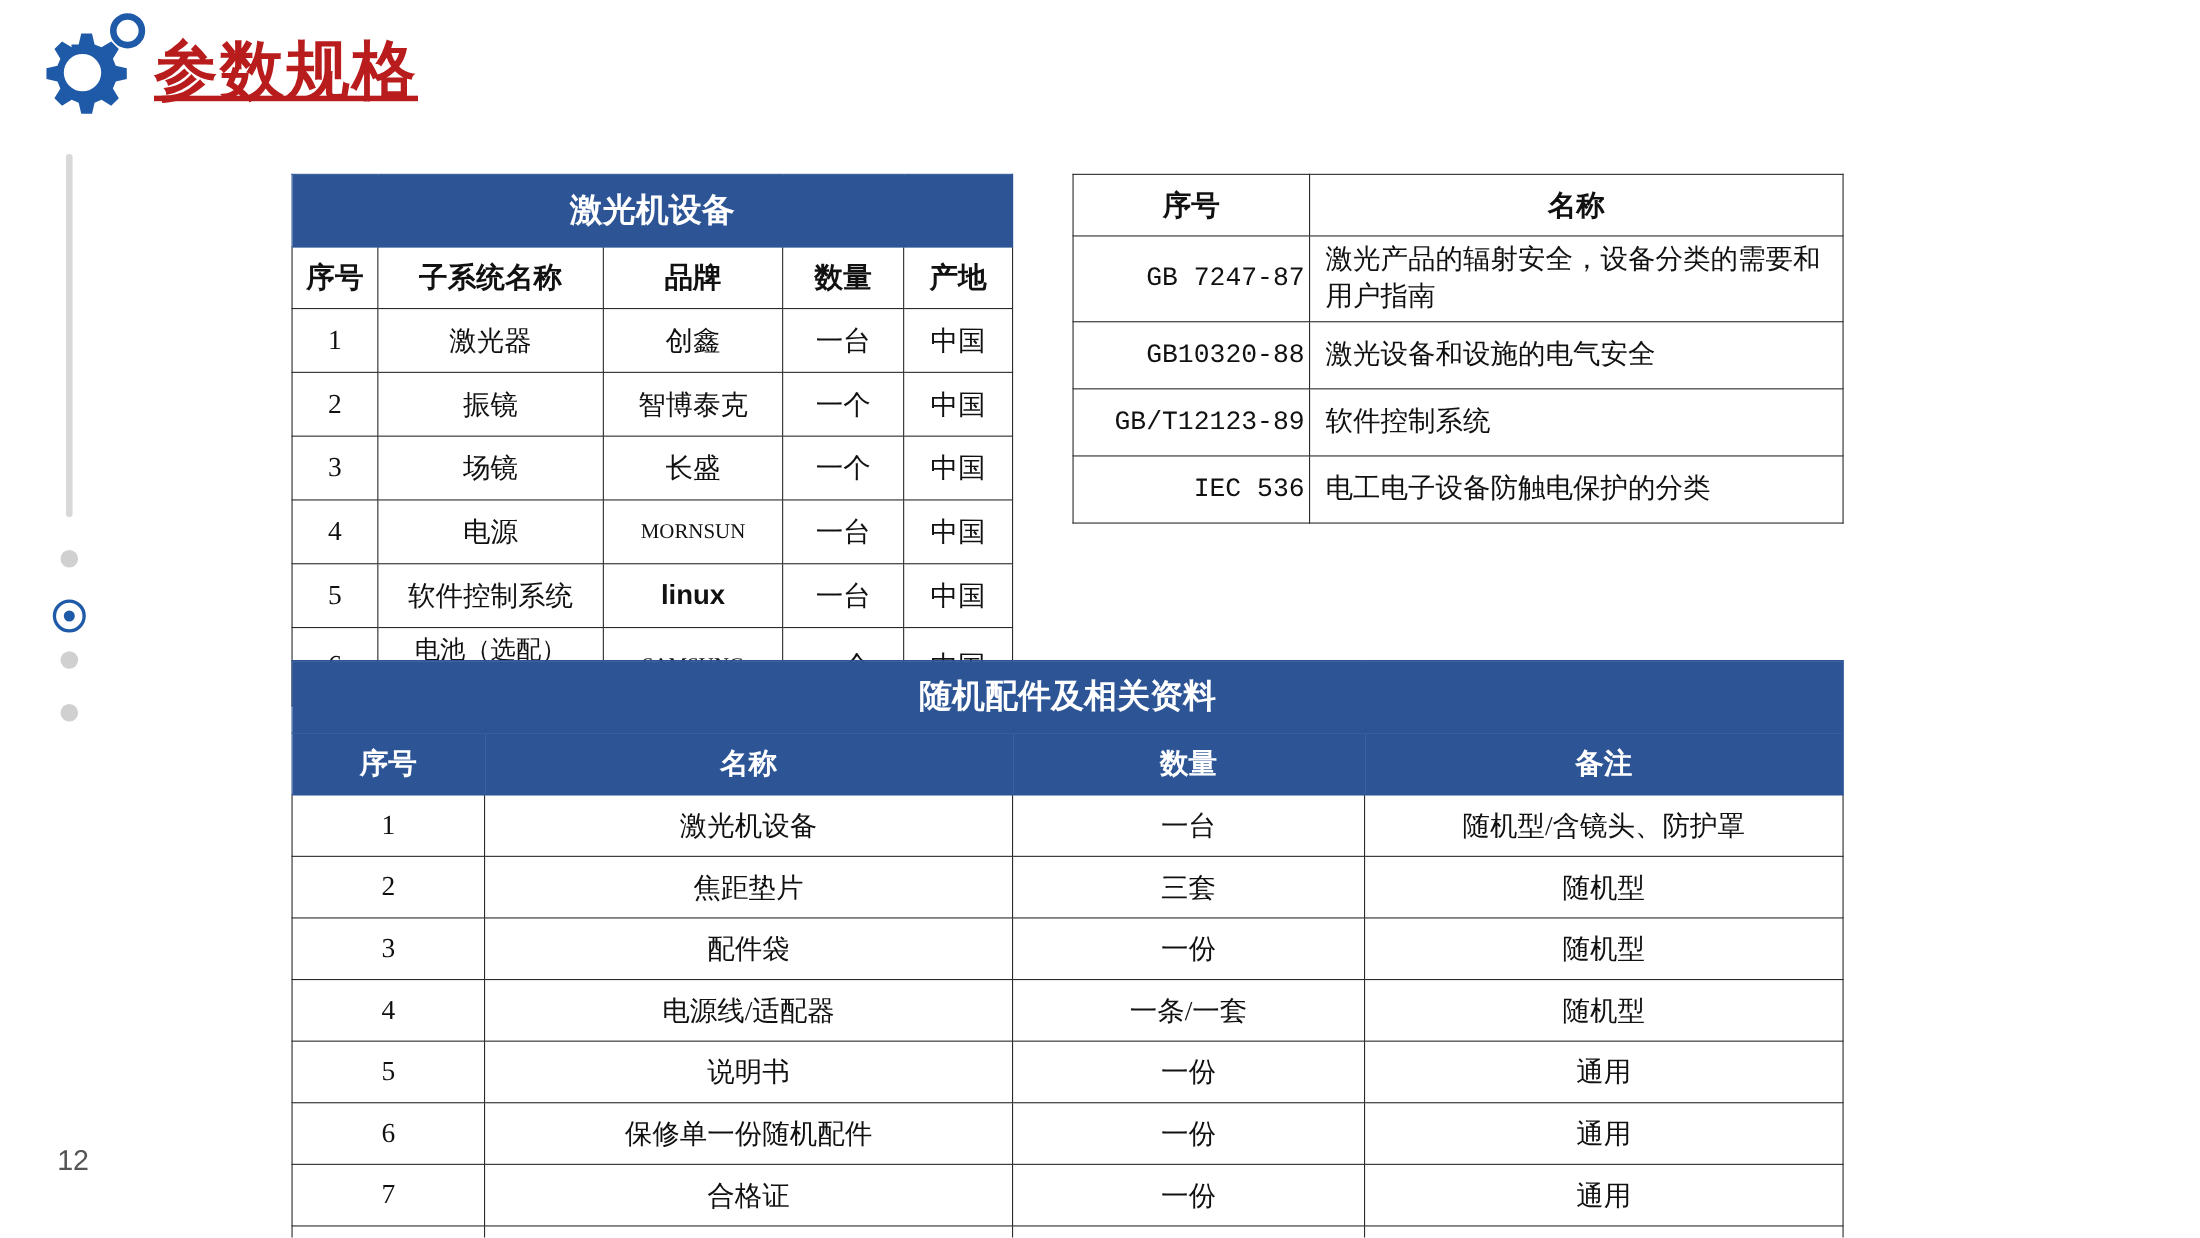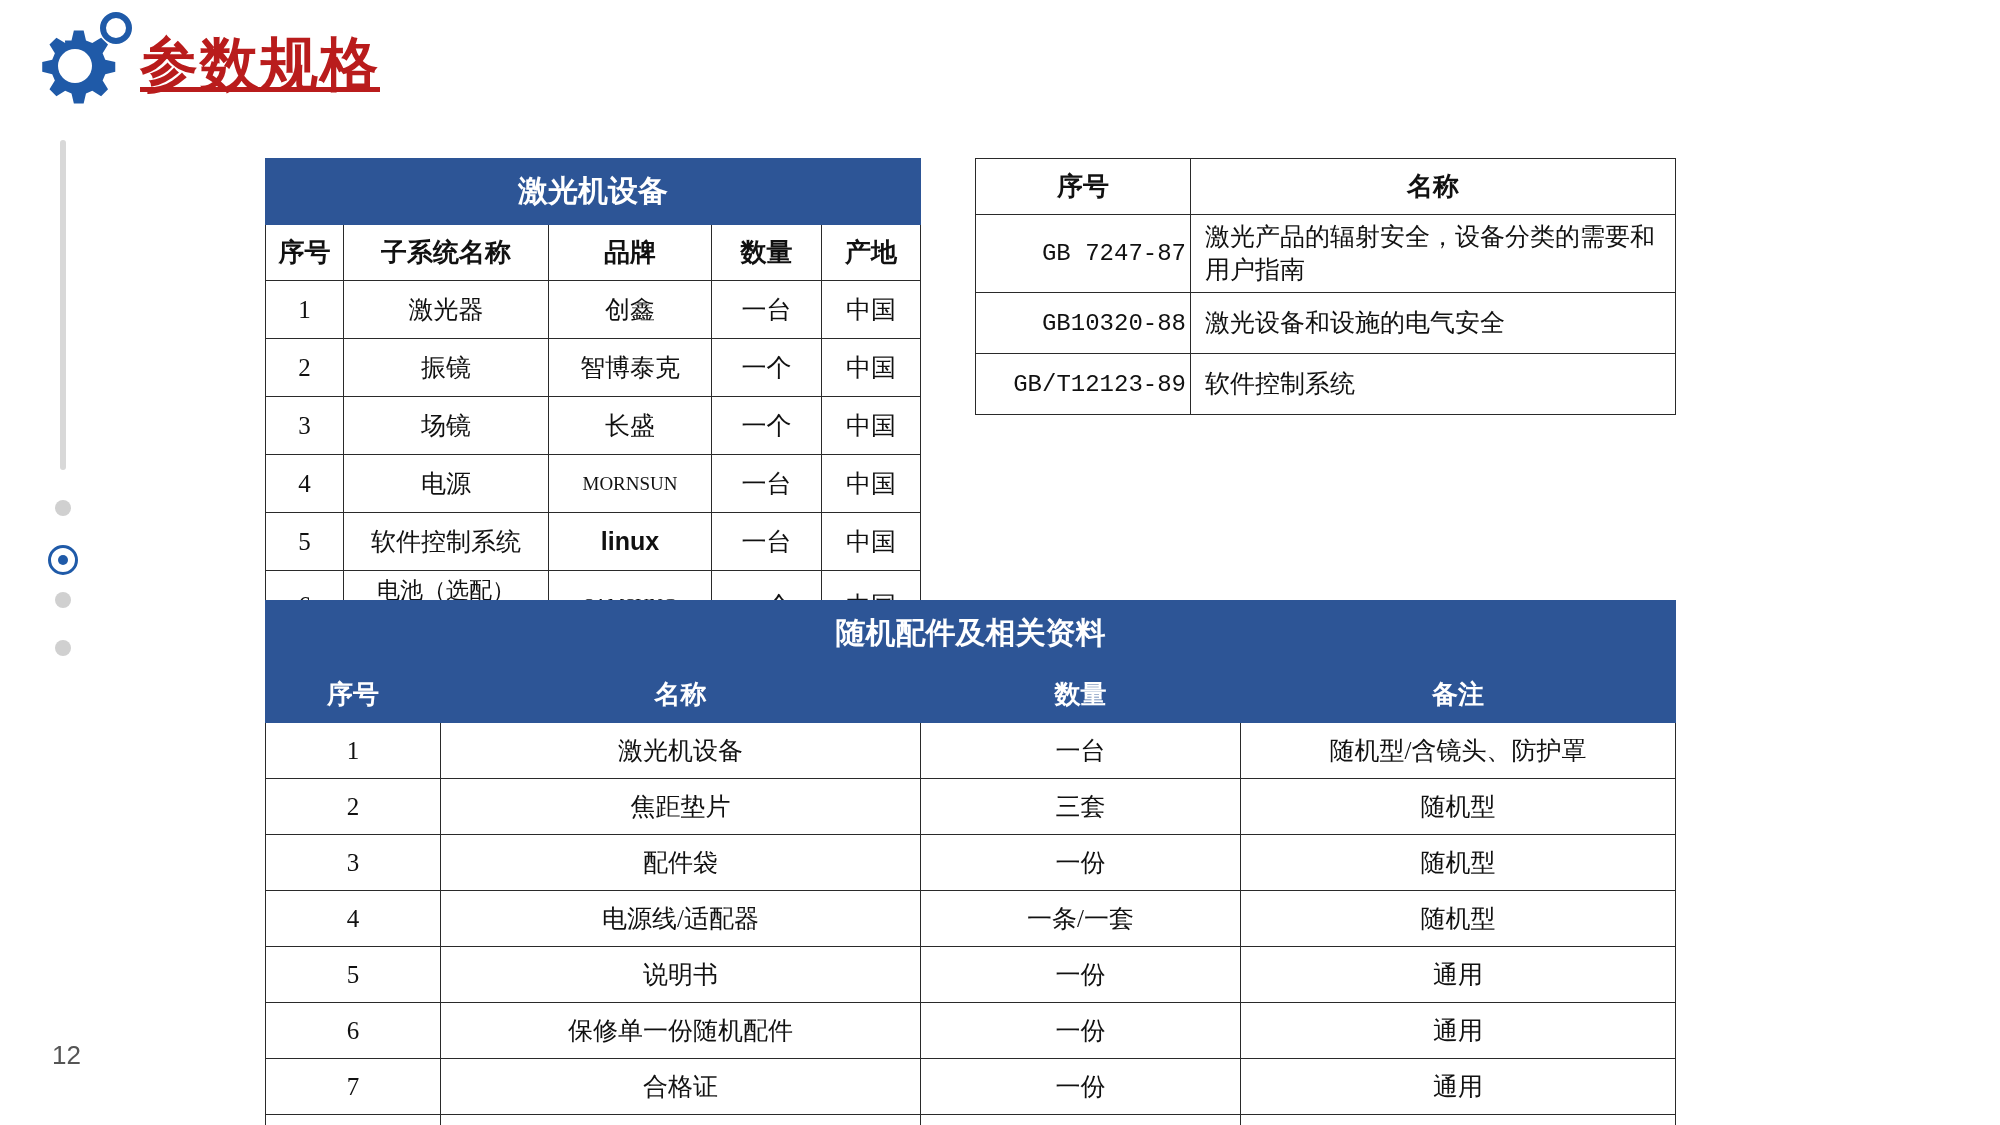--- a/index.html
+++ b/index.html
@@ -305,20 +305,24 @@
     <td class="desc">激光产品的辐射安全，设备分类的需要和用户指南</td>
   </tr>
   <tr>
     <td class="code">GB10320-88</td>
     <td class="desc">激光设备和设施的电气安全</td>
   </tr>
   <tr>
     <td class="code">GB/T12123-89</td>
     <td class="desc">软件控制系统</td>
   </tr>
+  <tr>
+    <td class="code">IEC 536</td>
+    <td class="desc">电工电子设备防触电保护的分类</td>
+  </tr>
 </tbody>
   </table>
 
 <table class="tbl tbl-acc">
   <colgroup>
       <col class="col-no">
       <col class="col-name">
       <col class="col-qty">
       <col class="col-note">
     </colgroup>

